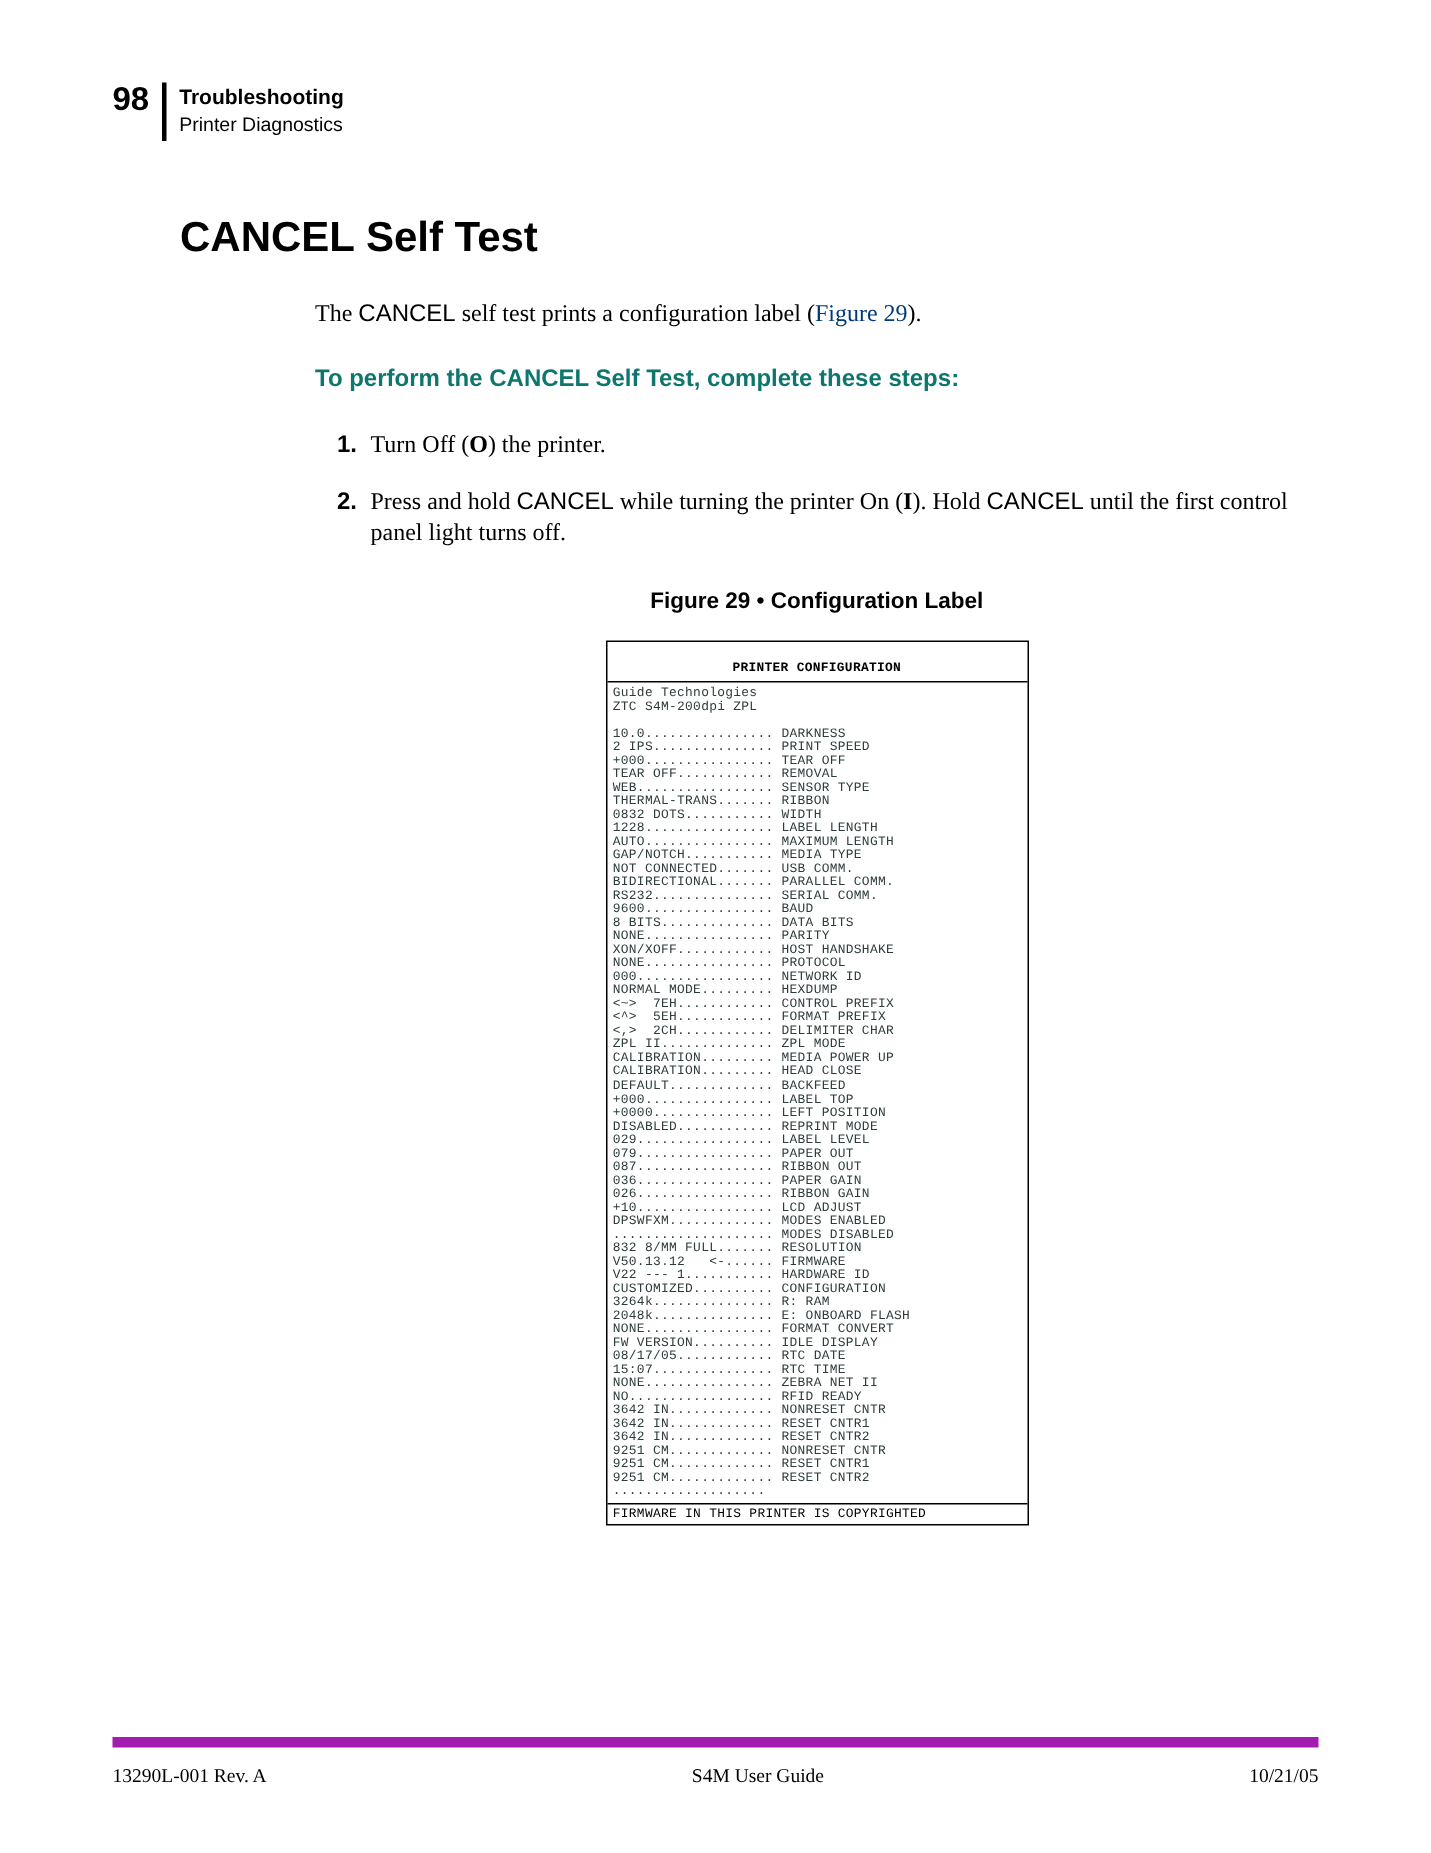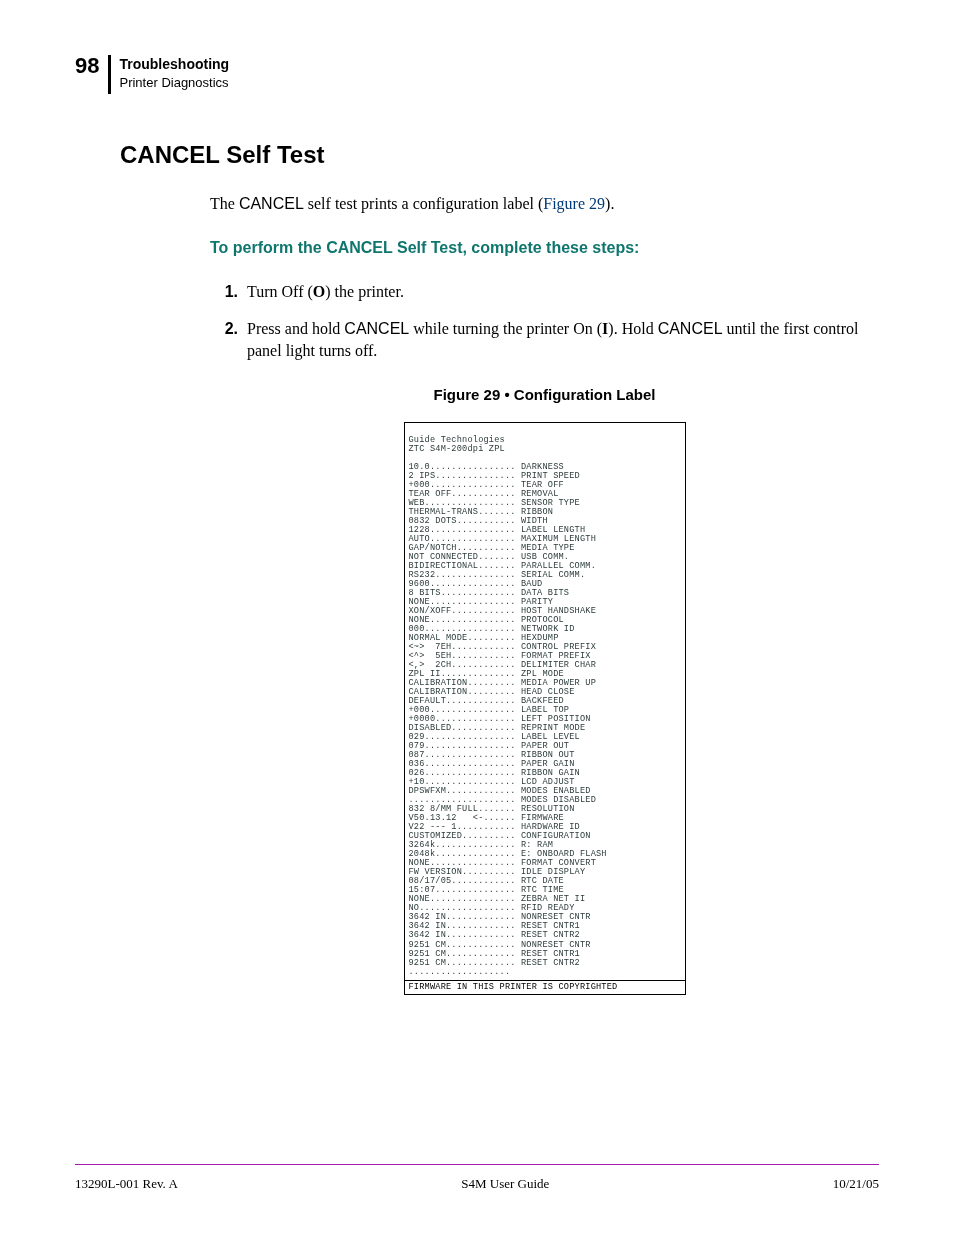--- a/index.html
+++ b/index.html
@@ -39,21 +39,21 @@
     font-family: Arial, Helvetica, sans-serif;
     font-weight: bold;
     font-size: 14px;
   }
   .header-titles .section {
     font-family: Liberation Sans, sans-serif;
     font-size: 13px;
   }
   h2.section-h {
     font-family: Arial, Helvetica, sans-serif;
-    font-size: 24px;
+    font-size: 28px;
     font-weight: bold;
     margin: 0 0 22px 45px;
   }
   .body-indent {
     margin-left: 135px;
   }
   .intro {
     margin-bottom: 22px;
   }
   .sc { font-family: Arial, Helvetica, sans-serif; }
@@ -116,21 +116,21 @@
     border-top: 1px solid #000;
     margin: 3px -4px -2px -4px;
     padding: 2px 4px;
     color:#000;
   }
   .page-footer {
     position: absolute;
     left: 75px;
     right: 75px;
     bottom: 42px;
-    border-top: 1px solid #a21caf;
+    border-top: 7px solid #a21caf;
     padding-top: 10px;
     font-size: 13px;
     display: flex;
     justify-content: space-between;
   }
 </style>
 </head>
 <body>
 
 <div class="page">
@@ -165,21 +165,21 @@
         <div class="step-body">
           <span>Press and hold </span><span class="sc">CANCEL</span><span> while turning the printer On (</span><b>I</b><span>). Hold </span><span class="sc">CANCEL</span><span> until the first control panel light turns off.</span>
         </div>
       </li>
     </ol>
 
 
     <div class="fig-caption">Figure 29 • Configuration Label</div>
 
     <div class="label-box">
-<span>Guide Technologies</span>
+<div class="title">PRINTER CONFIGURATION</div><span>Guide Technologies</span>
 <span>ZTC S4M-200dpi ZPL</span>
 
 <span id="config-rows">10.0................ DARKNESS
 2 IPS............... PRINT SPEED
 +000................ TEAR OFF
 TEAR OFF............ REMOVAL
 WEB................. SENSOR TYPE
 THERMAL-TRANS....... RIBBON
 0832 DOTS........... WIDTH
 1228................ LABEL LENGTH

